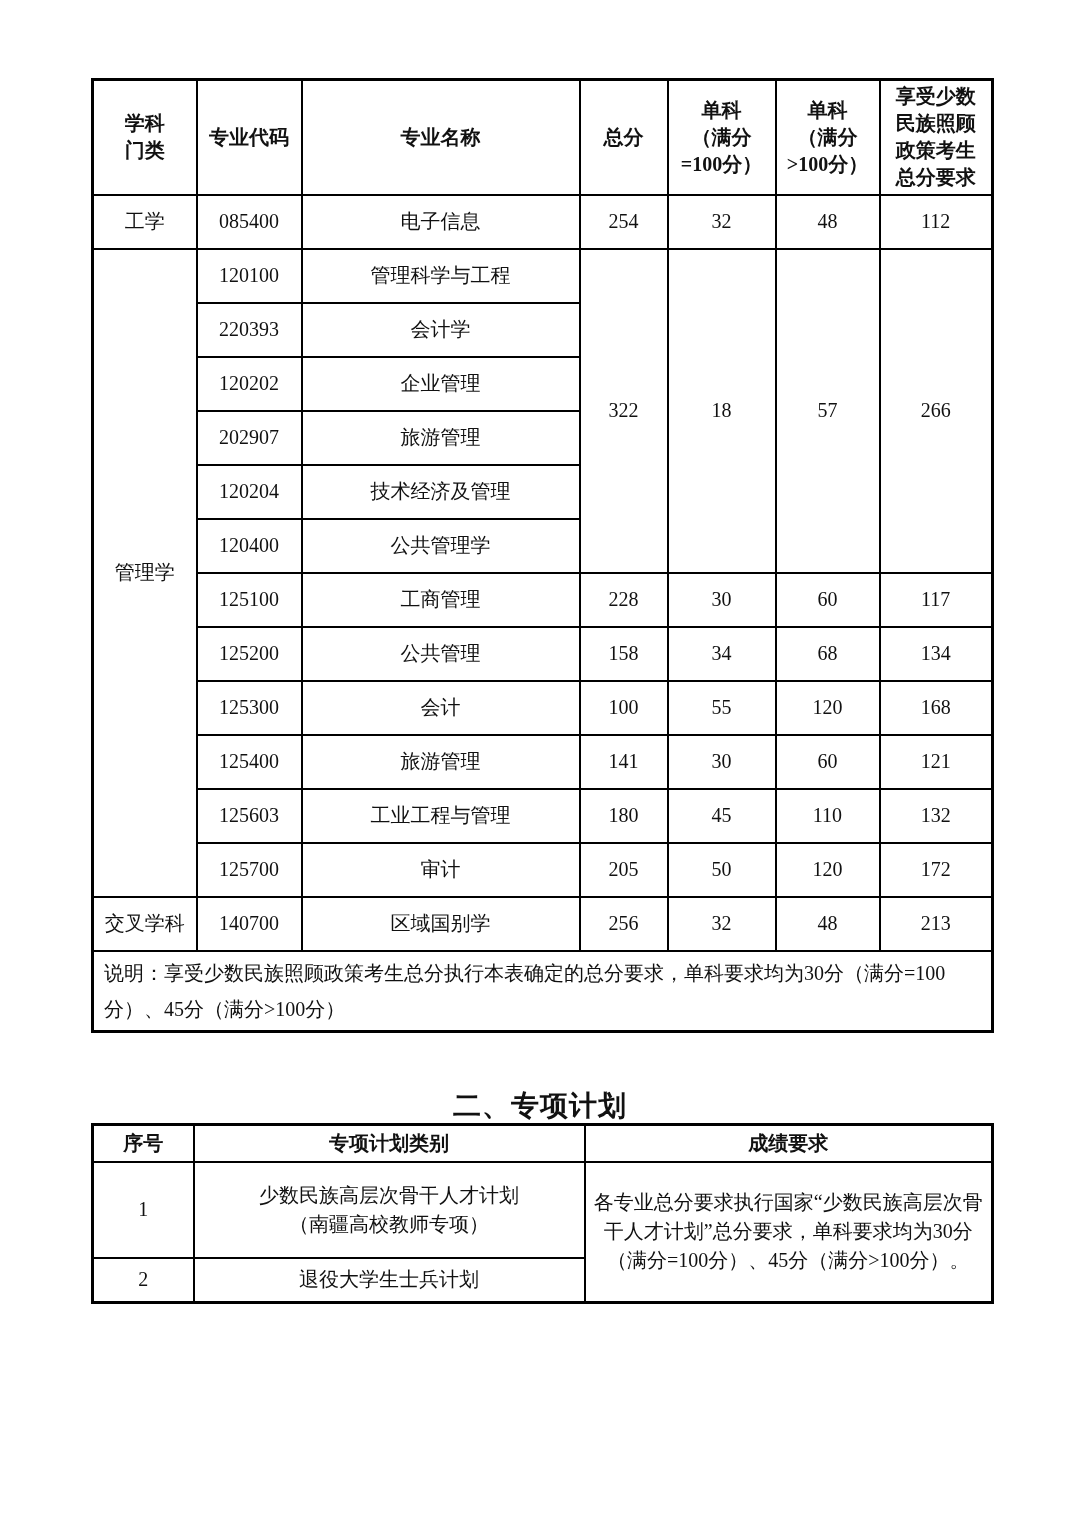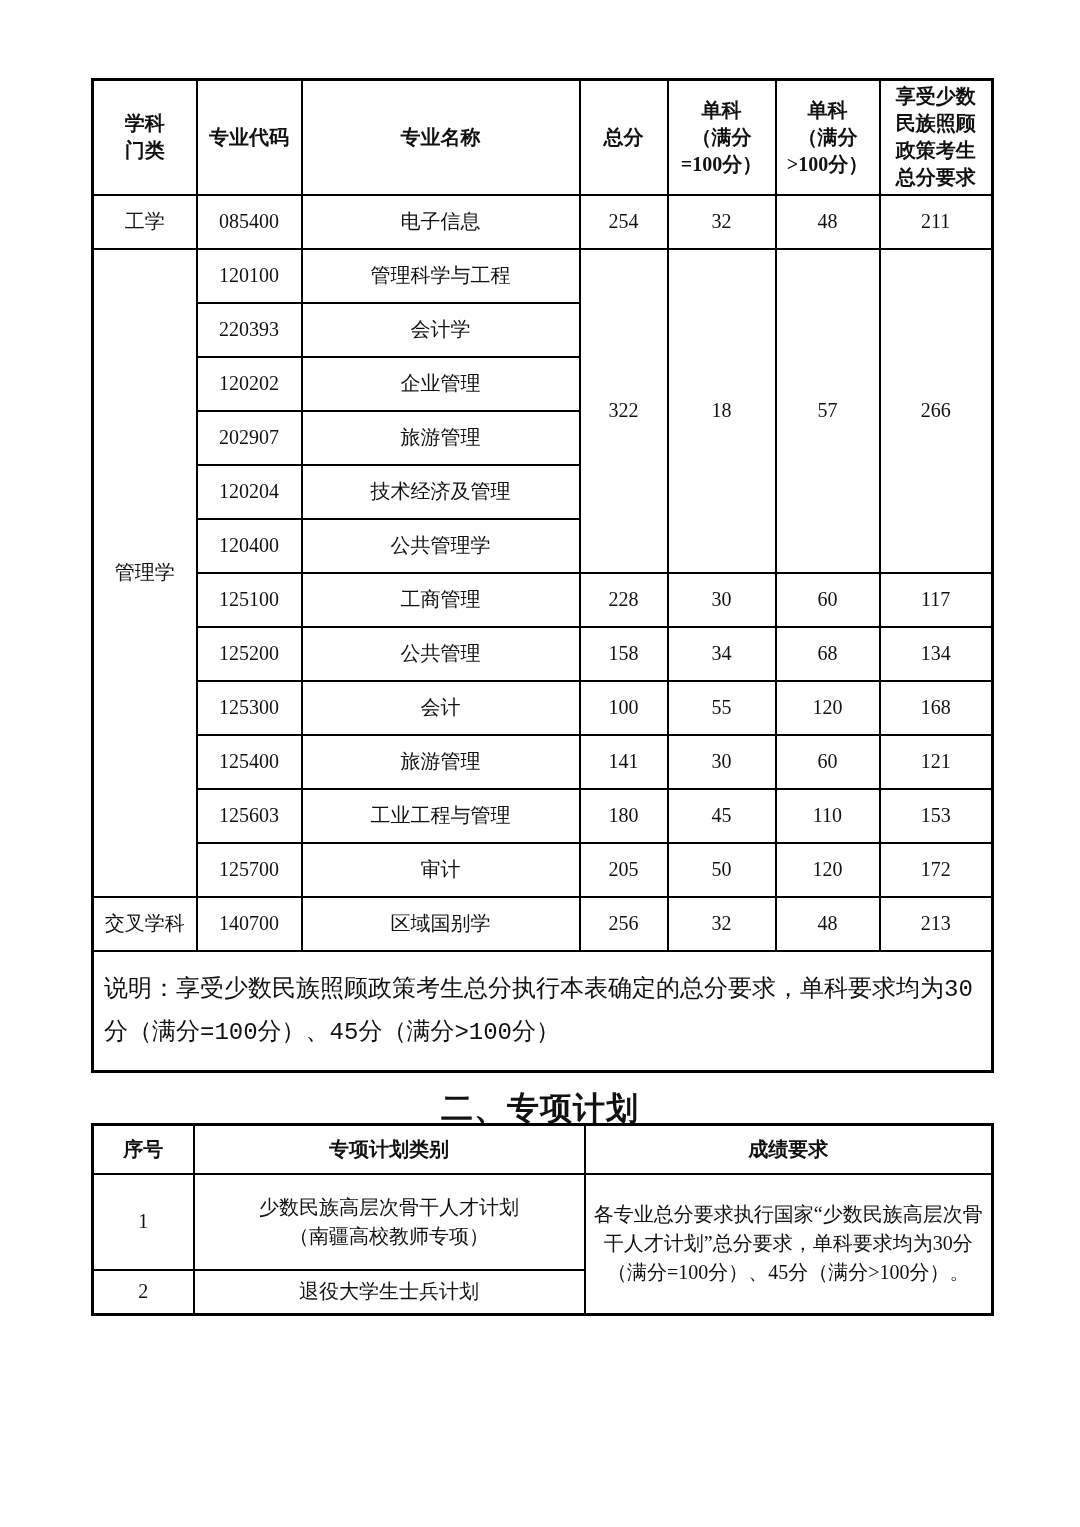--- a/index.html
+++ b/index.html
@@ -39,39 +39,38 @@
     font-size: 20px;
     line-height: 1.45;
   }
   
   .score-table { left: 91px; top: 78px; width: 900px; }
   .score-table thead tr { height: 115px; }
   .score-table tbody tr { height: 54px; }
   .score-table td.note-cell {
     text-align: left;
     height: 78px;
-    padding: 16px 10px;
+    padding: 0 10px;
     line-height: 1.8;
-    font-size: 24px;
-    font-family: Liberation Mono, monospace;
+    font-size: 20px;
   }
   
   .section-title {
     position: absolute;
     top: 1087px;
     left: 0;
     width: 1080px;
     text-align: center;
-    font-size: 32px;
+    font-size: 28px;
     font-weight: bold;
     letter-spacing: 1px;
   }
   
   .special-table { left: 91px; top: 1123px; width: 900px; }
-  .special-table thead tr { height: 49px; }
+  .special-table thead tr { height: 37px; }
   .special-table tbody tr:nth-child(1) { height: 96px; }
   .special-table tbody tr:nth-child(2) { height: 45px; }
   .special-table td { font-size: 19px; line-height: 1.55; }
 </style>
 </head>
 <body>
 
 <div class="page">
 
   <table class="grid score-table">
@@ -104,21 +103,21 @@
         </tr>
       </thead>
       <tbody>
         <tr>
           <td>工学</td>
           <td>085400</td>
           <td>电子信息</td>
           <td>254</td>
           <td>32</td>
           <td>48</td>
-          <td>211</td>
+          <td>112</td>
         </tr>
         <tr>
           <td rowspan="12">管理学</td>
           <td>120100</td>
           <td>管理科学与工程</td>
           <td rowspan="6">322</td>
           <td rowspan="6">18</td>
           <td rowspan="6">57</td>
           <td rowspan="6">266</td>
         </tr>
@@ -173,21 +172,21 @@
           <td>30</td>
           <td>60</td>
           <td>121</td>
         </tr>
         <tr>
           <td>125603</td>
           <td>工业工程与管理</td>
           <td>180</td>
           <td>45</td>
           <td>110</td>
-          <td>153</td>
+          <td>132</td>
         </tr>
         <tr>
           <td>125700</td>
           <td>审计</td>
           <td>205</td>
           <td>50</td>
           <td>120</td>
           <td>172</td>
         </tr>
         <tr>

